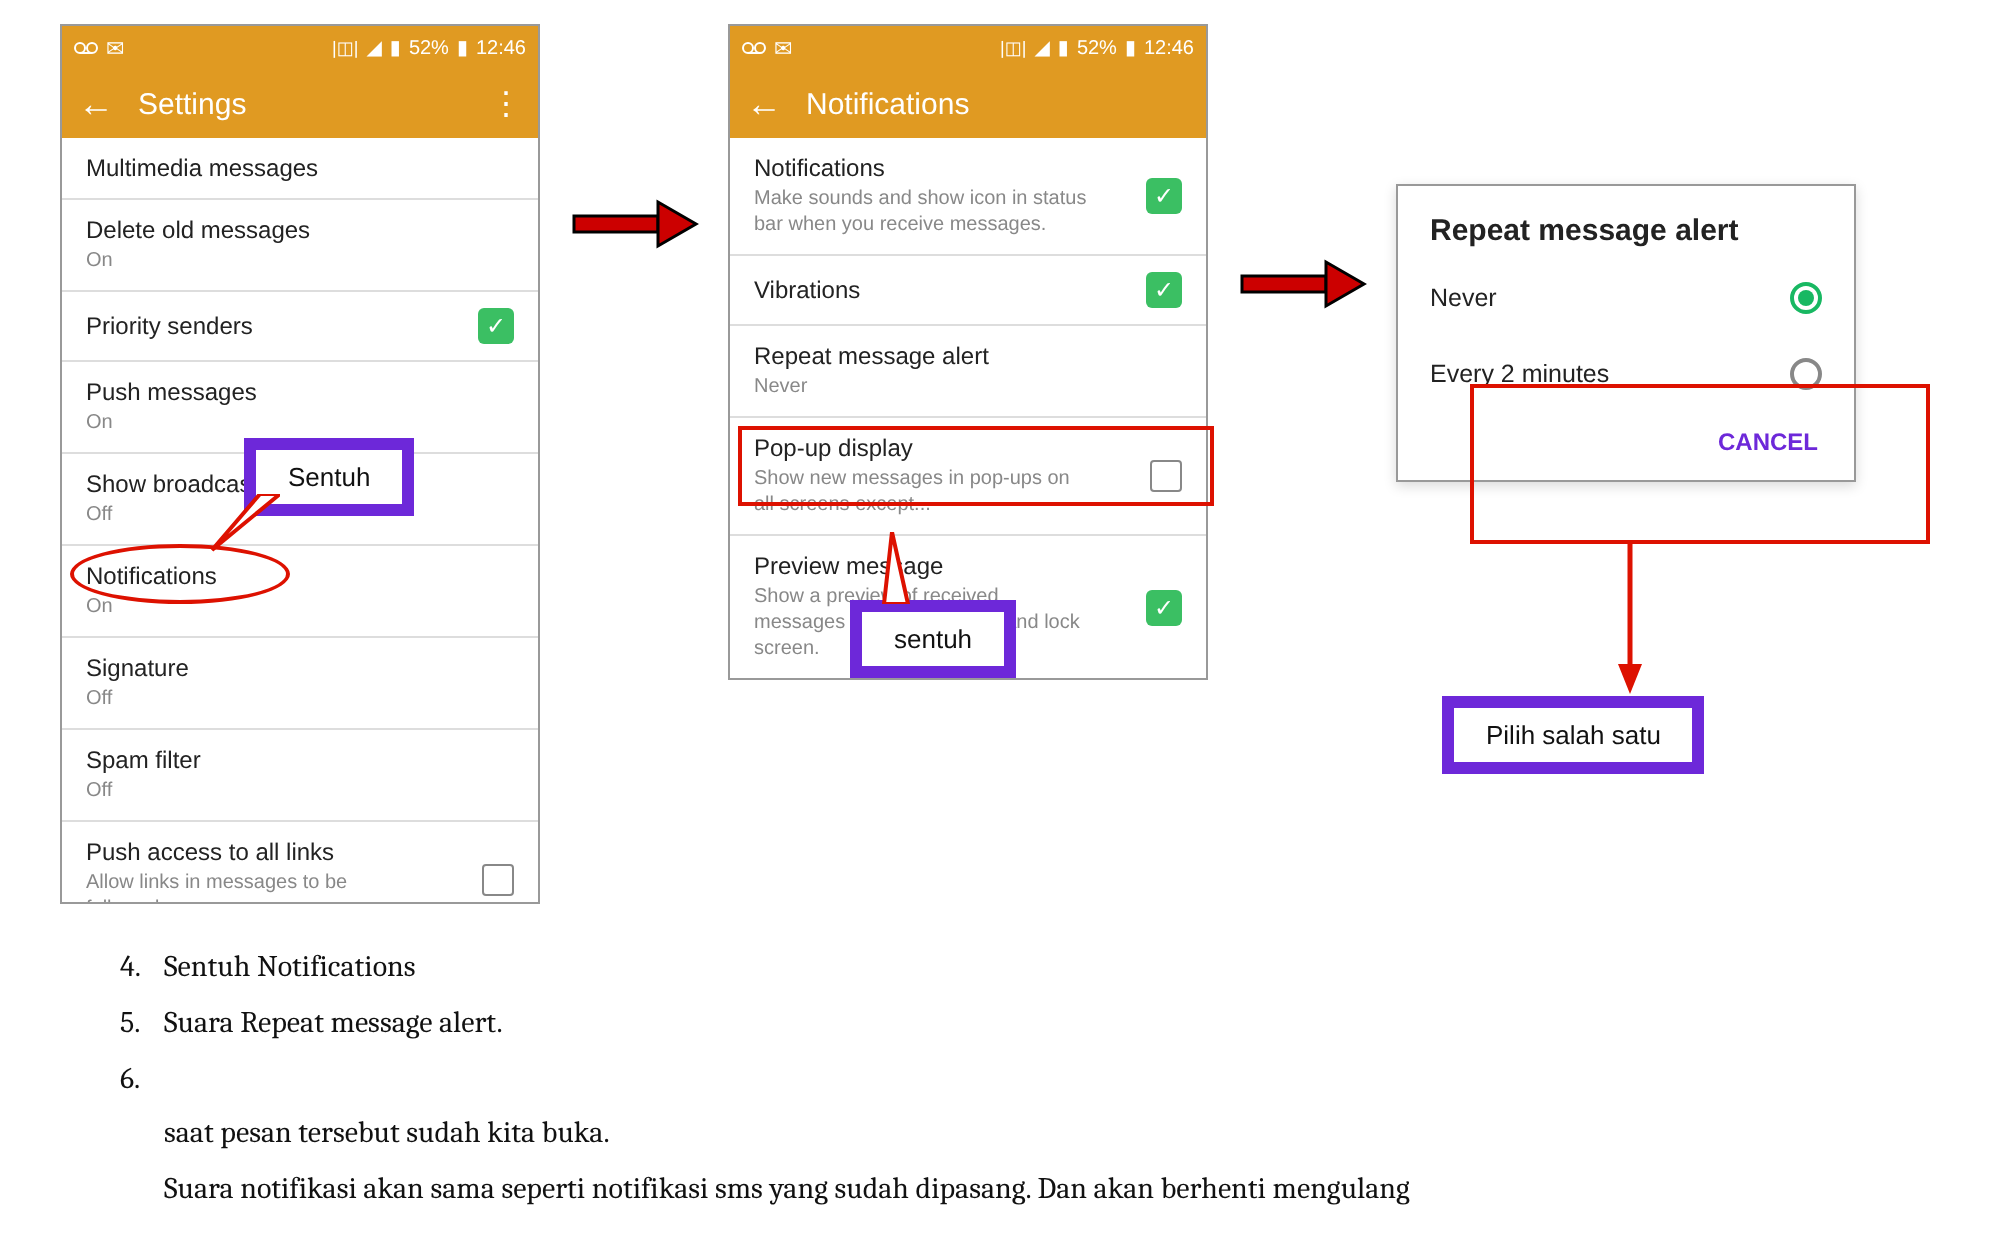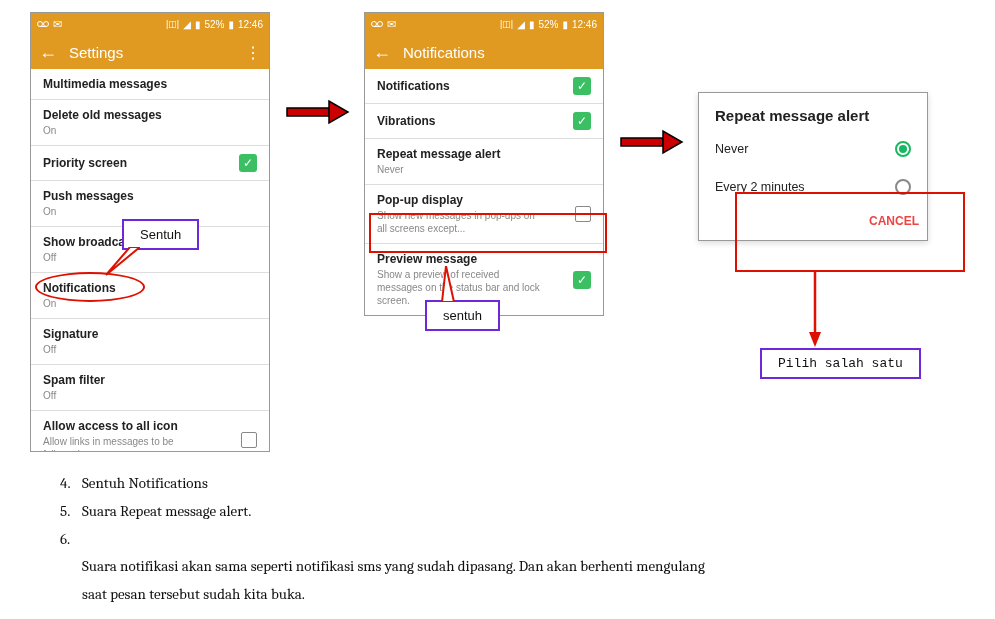--- a/index.html
+++ b/index.html
@@ -15,38 +15,38 @@
   .status-bar { background: #e09a22; color: #fff; height: 22px; display: flex; align-items: center; justify-content: space-between; padding: 0 6px; font-size: 10px; }
   .status-left, .status-right { display: flex; align-items: center; gap: 4px; }
 
   .titlebar { background: #e09a22; color: #fff; height: 34px; display: flex; align-items: center; padding: 0 8px; gap: 12px; font-size: 15px; }
   .back-arrow { font-size: 18px; cursor: pointer; }
   .titlebar .dots { margin-left: auto; font-size: 16px; }
 
   .list-item { border-bottom: 1px solid #ddd; padding: 8px 12px; display: flex; align-items: center; justify-content: space-between; background: #fff; }
   .list-item.last { border-bottom: none; }
   .item-text { display: flex; flex-direction: column; gap: 2px; }
-  .item-title { color: #222; font-size: 12px; font-weight: bold; }
+  .item-title { color: #222; font-size: 12px; }
   .item-sub { color: #888; font-size: 10px; max-width: 170px; line-height: 1.3; }
 
   .chk-on { width: 18px; height: 18px; background: #3bbf63; border-radius: 3px; display: flex; align-items: center; justify-content: center; color: #fff; font-size: 12px; }
   .chk-off { width: 16px; height: 16px; border: 1.5px solid #888; border-radius: 2px; }
 
   .arrow-big { display: flex; align-items: center; justify-content: center; height: 200px; }
   .arrow-big.shift { padding-top: 60px; }
 
   .dialog-box { width: 230px; margin-top: 80px; padding: 0; box-shadow: 0 2px 6px rgba(0,0,0,0.15); }
   .dialog-title { font-size: 15px; font-weight: bold; padding: 14px 16px 6px; color: #222; }
   .radio-item { display: flex; align-items: center; justify-content: space-between; padding: 11px 16px; font-size: 12.5px; color: #222; cursor: pointer; }
   .radio-on { width: 16px; height: 16px; border: 2px solid #18b862; border-radius: 50%; display: flex; align-items: center; justify-content: center; }
   .radio-on::after { content:""; width: 8px; height: 8px; background: #18b862; border-radius: 50%; }
   .radio-off { width: 16px; height: 16px; border: 2px solid #888; border-radius: 50%; }
-  .dialog-footer { text-align: right; padding: 8px 8px 12px; color: #ef4444; font-size: 12px; font-weight: bold; cursor: pointer; }
-
-  .callout { position: absolute; border: 2px solid #6d28d9; background: #fff; padding: 6px 16px; font-size: 13px; color: #111; }
+  .dialog-footer { text-align: right; padding: 8px 18px 12px; color: #6d28d9; font-size: 12px; font-weight: bold; cursor: pointer; }
+
+  .callout { position: absolute; border: 6px solid #6d28d9; background: #fff; padding: 6px 16px; font-size: 13px; color: #111; }
 
   .red-circle { position: absolute; border: 2.5px solid #d10; border-radius: 50%; }
   .red-rect { position: absolute; border: 2.5px solid #d10; }
 
   .instructions { padding: 18px 60px 0 60px; font-family: 'Cambria', 'Georgia', serif; font-size: 15px; line-height: 1.85; color: #111; }
   .instructions div { display: flex; }
   .instructions .num { width: 22px; flex-shrink: 0; }
   .instructions .cont { padding-left: 22px; }
 </style>
 </head>
@@ -85,21 +85,21 @@
         </div>
     </div>
     <div class="list-item">
       <div class="item-text">
           <span class="item-title">Delete old messages</span>
           <span class="item-sub">On</span>
         </div>
     </div>
     <div class="list-item">
       <div class="item-text">
-          <span class="item-title">Priority screen</span>
+          <span class="item-title">Priority senders</span>
         </div>
       <div class="chk-on">✓</div>
     </div>
     <div class="list-item">
       <div class="item-text">
           <span class="item-title">Push messages</span>
           <span class="item-sub">On</span>
         </div>
     </div>
     <div class="list-item">
@@ -121,21 +121,21 @@
         </div>
     </div>
     <div class="list-item">
       <div class="item-text">
           <span class="item-title">Spam filter</span>
           <span class="item-sub">Off</span>
         </div>
     </div>
     <div class="list-item last">
       <div class="item-text">
-          <span class="item-title">Allow access to all icon</span>
+          <span class="item-title">Push access to all links</span>
           <span class="item-sub">Allow links in messages to be followed.</span>
         </div>
       <div class="chk-off"></div>
     </div>
   </div>
 
   <div class="arrow-big">
     <svg width="70" height="30" viewBox="0 0 70 30">
       <rect x="5" y="11" width="42" height="8" fill="#c00" stroke="#000" stroke-width="1.5"></rect>
       <polygon points="47,4 47,26 66,15" fill="#c00" stroke="#000" stroke-width="1.5"></polygon>
@@ -162,20 +162,21 @@
       </div>
     </div>
     <div class="titlebar">
       <span class="back-arrow">←</span>
       <span>Notifications</span>
     </div>
 
     <div class="list-item">
       <div class="item-text">
           <span class="item-title">Notifications</span>
+          <span class="item-sub">Make sounds and show icon in status bar when you receive messages.</span>
         </div>
       <div class="chk-on">✓</div>
     </div>
     <div class="list-item">
       <div class="item-text">
           <span class="item-title">Vibrations</span>
         </div>
       <div class="chk-on">✓</div>
     </div>
     <div class="list-item">
@@ -238,35 +239,35 @@
     <polygon points="6,36 18,36 10,0" fill="#fff" stroke="#d10" stroke-width="2"></polygon>
   </svg>
 
 <div class="red-rect" style="left:735px; top:192px; width:230px; height:80px;"></div>
 
 <svg style="position:absolute; left:800px; top:272px;" width="30" height="80">
     <line x1="15" y1="0" x2="15" y2="66" stroke="#d10" stroke-width="2.5"></line>
     <polygon points="9,60 21,60 15,75" fill="#d10"></polygon>
   </svg>
 
-<div class="callout" style="left:760px; top:348px;font-family:Liberation Mono, monospace;">
+<div class="callout" style="left:721px; top:348px;">
   <span>Pilih salah satu</span>
 </div>
 
 <div class="instructions">
   <div>
       <span class="num">4.</span>
       <span>Sentuh Notifications</span>
     </div>
   <div>
       <span class="num">5.</span>
       <span>Suara Repeat message alert.</span>
     </div>
   <div>
       <span class="num">6.</span>
     </div>
   <div class="cont">
+      <span>saat pesan tersebut sudah kita buka.</span>
+    </div>
+  <div class="cont">
       <span>Suara notifikasi akan sama seperti notifikasi sms yang sudah dipasang. Dan akan berhenti mengulang</span>
     </div>
-  <div class="cont">
-      <span>saat pesan tersebut sudah kita buka.</span>
-    </div>
 </div>
 
 </body></html>

